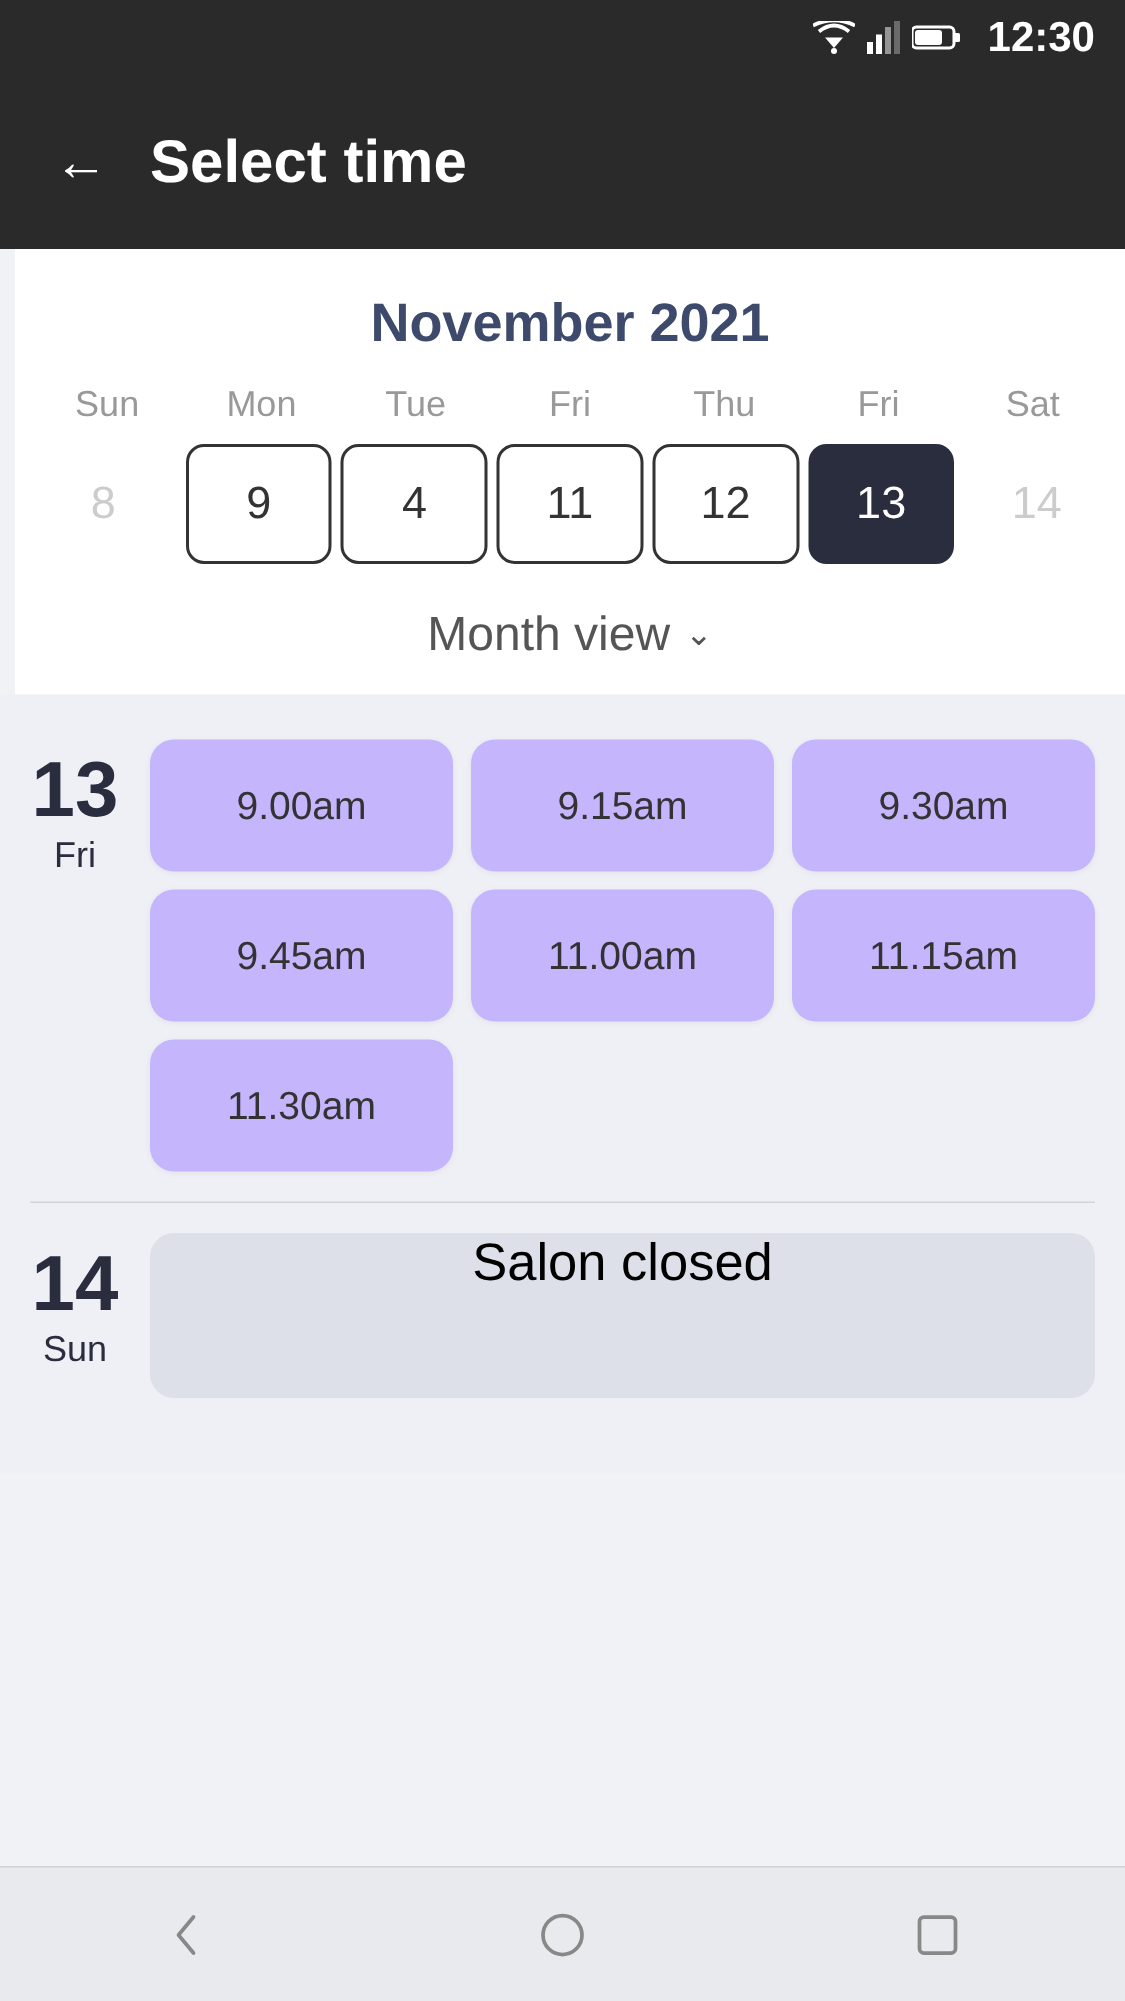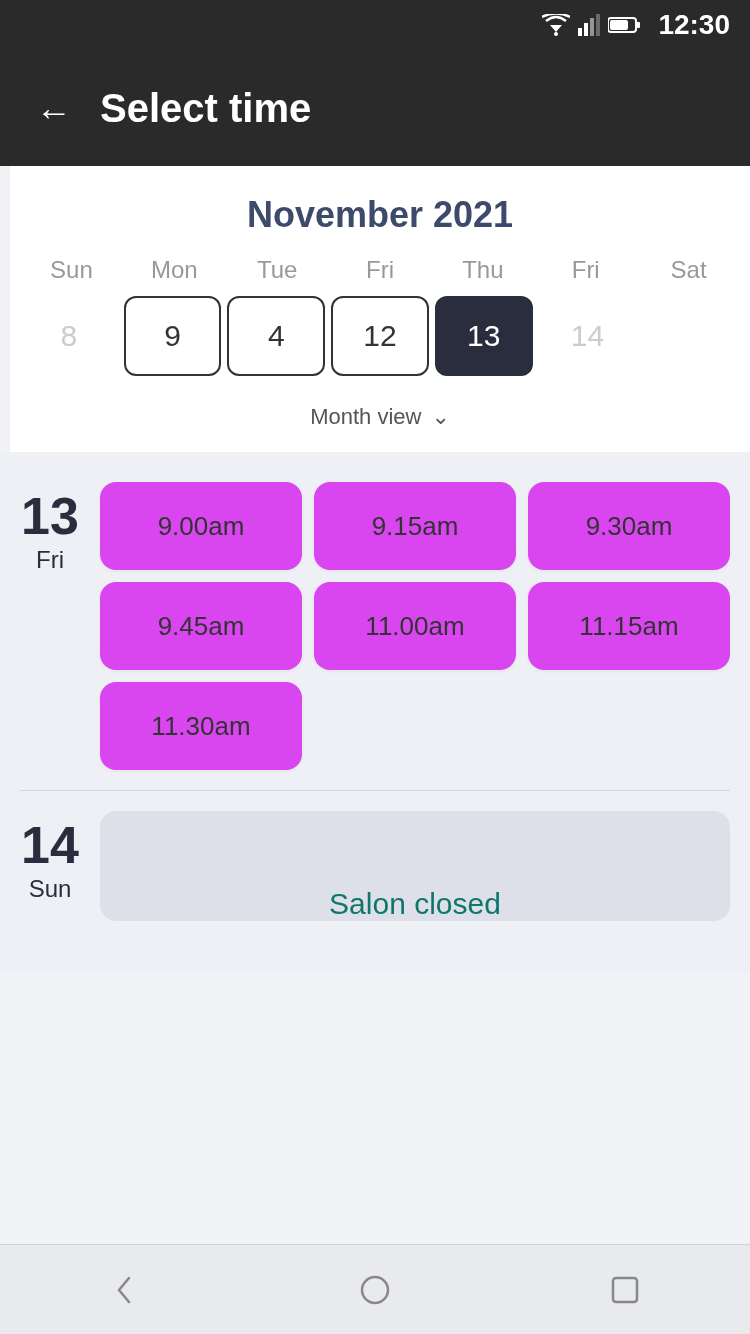--- a/index.html
+++ b/index.html
@@ -114,21 +114,21 @@
     
     .month-view-row {
       display: flex;
       align-items: center;
       justify-content: center;
       gap: 10px;
       padding: 18px 0 22px;
       cursor: pointer;
     }
     .month-view-label {
-      font-size: 22px;
+      font-size: 32px;
       color: #555;
     }
     .chevron-down {
       font-size: 22px;
       color: #555;
     }
 
     
     .time-section {
       background: #eef0f5;
@@ -157,21 +157,21 @@
       color: #2a2d3e;
       margin-top: 4px;
     }
     .time-grid {
       flex: 1;
       display: grid;
       grid-template-columns: repeat(3, 1fr);
       gap: 12px;
     }
     .time-slot {
-      background: #d946ef;
+      background: #c4b5fd;
       border-radius: 16px;
       display: flex;
       align-items: center;
       justify-content: center;
       height: 88px;
       font-size: 26px;
       color: #333;
       cursor: pointer;
       box-shadow: 0 1px 4px rgba(0,0,0,0.06);
     }
@@ -187,25 +187,25 @@
     .salon-closed-group {
       display: flex;
       gap: 20px;
       margin-bottom: 20px;
     }
     .salon-closed-box {
       flex: 1;
       background: #dde0e8;
       border-radius: 16px;
       display: flex;
-      align-items: flex-end;
+      align-items: flex-start;
       justify-content: center;
       height: 110px;
-      font-size: 30px;
-      color: #0f766e;
+      font-size: 35px;
+      color: #000000;
     }
 
     
     .bottom-nav {
       position: fixed;
       bottom: 0;
       width: 750px;
       height: 90px;
       background: #e8eaed;
       display: flex;
@@ -271,20 +271,21 @@
     <span class="weekday">Fri</span>
     <span class="weekday">Thu</span>
     <span class="weekday">Fri</span>
     <span class="weekday">Sat</span>
   </div>
 
   <div class="week-row">
     <div class="day-cell muted">8</div>
     <div class="day-cell bordered">9</div>
     <div class="day-cell bordered">4</div>
+    <div class="day-cell bordered">11</div>
     <div class="day-cell bordered">12</div>
     <div class="day-cell selected">13</div>
     <div class="day-cell muted">14</div>
   </div>
 
   <div class="month-view-row">
     <span class="month-view-label">Month view</span>
     <span class="chevron-down">⌄</span>
   </div>
 </div>

